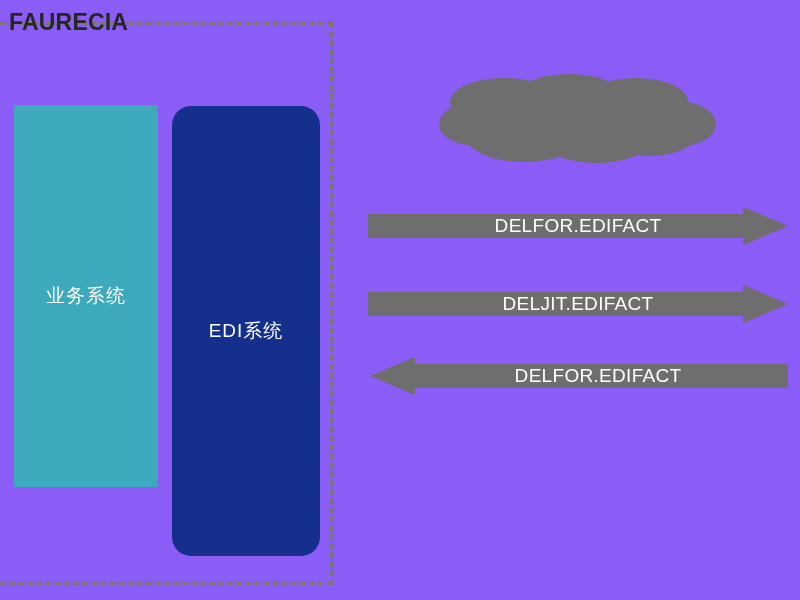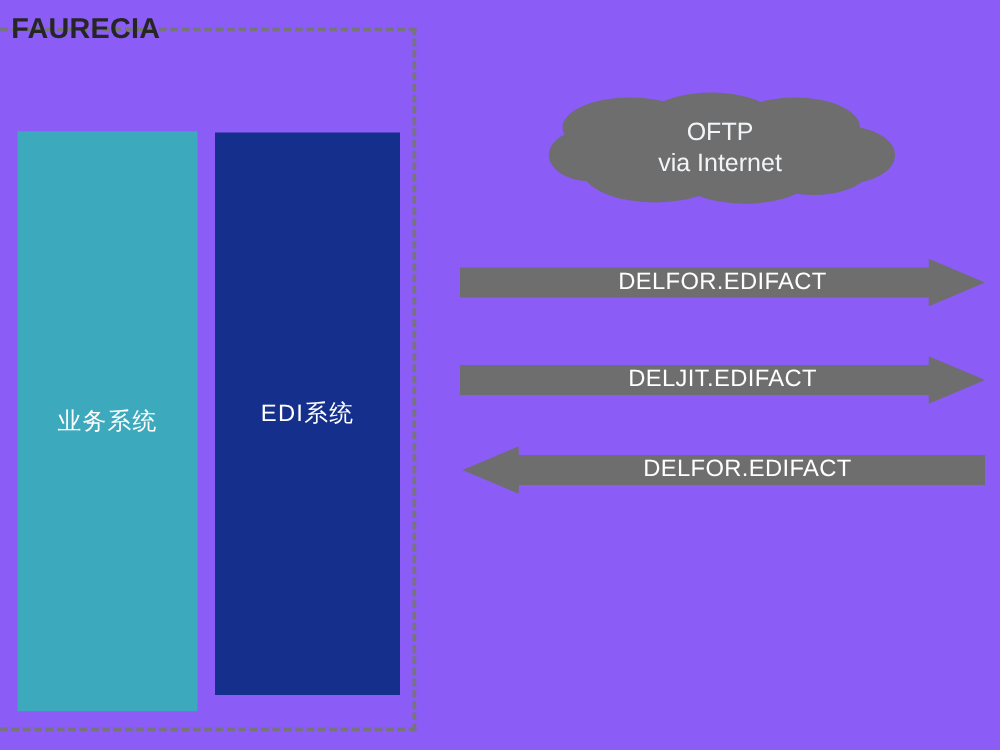--- a/index.html
+++ b/index.html
@@ -52,29 +52,30 @@
     justify-content: center;
     color: #ffffff;
     font-size: 19px;
     letter-spacing: 1px;
     box-sizing: border-box;
   }
   .box-business {
     left: 14px;
     top: 105px;
     width: 144px;
-    height: 464px;
+    height: 382px;
     background: #3CA9BC;
   }
   .box-edi {
     left: 172px;
     top: 106px;
     width: 148px;
     height: 450px;
     background: #152F8C;
+    border-radius: 19px;
   }
 
   
   .cloud-wrap {
     position: absolute;
     left: 436px;
     top: 72px;
     width: 280px;
     height: 95px;
   }
@@ -148,24 +149,20 @@
         <ellipse cx="133" cy="22" rx="50" ry="20"></ellipse>
         <ellipse cx="200" cy="30" rx="52" ry="24"></ellipse>
         <ellipse cx="240" cy="52" rx="40" ry="23"></ellipse>
         <ellipse cx="36" cy="52" rx="33" ry="21"></ellipse>
         <ellipse cx="88" cy="64" rx="58" ry="26"></ellipse>
         <ellipse cx="160" cy="66" rx="56" ry="25"></ellipse>
         <ellipse cx="215" cy="62" rx="45" ry="22"></ellipse>
         <rect x="30" y="30" width="220" height="38"></rect>
       </g>
     </svg>
-    <div class="cloud-label">
-      <div>OFTP</div>
-      <div>via Internet</div>
-    </div>
   </div>
 
   <div class="arrow arrow-2">
     <svg viewBox="0 0 420 38" preserveAspectRatio="none" xmlns="http://www.w3.org/2000/svg">
       <polygon points="0,7 375,7 375,0 420,19 375,38 375,31 0,31" fill="#6E6E6E"></polygon>
     </svg>
     <div class="arrow-label">DELJIT.EDIFACT</div>
   </div>
 
   <div class="arrow arrow-1">

